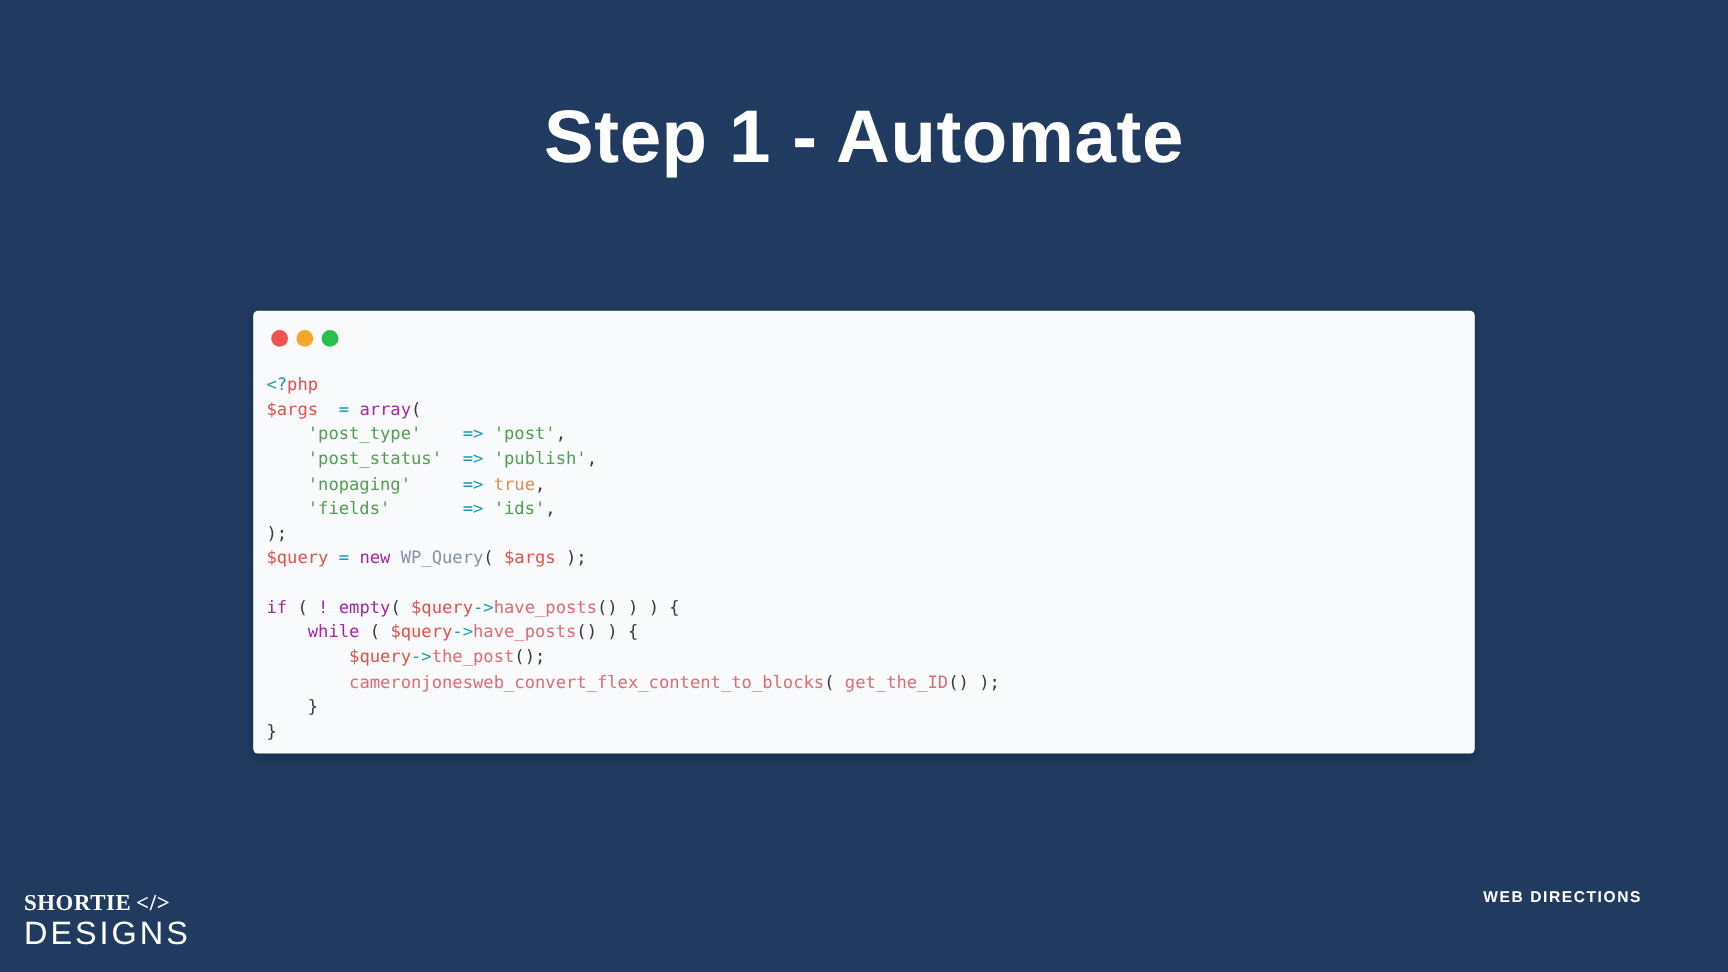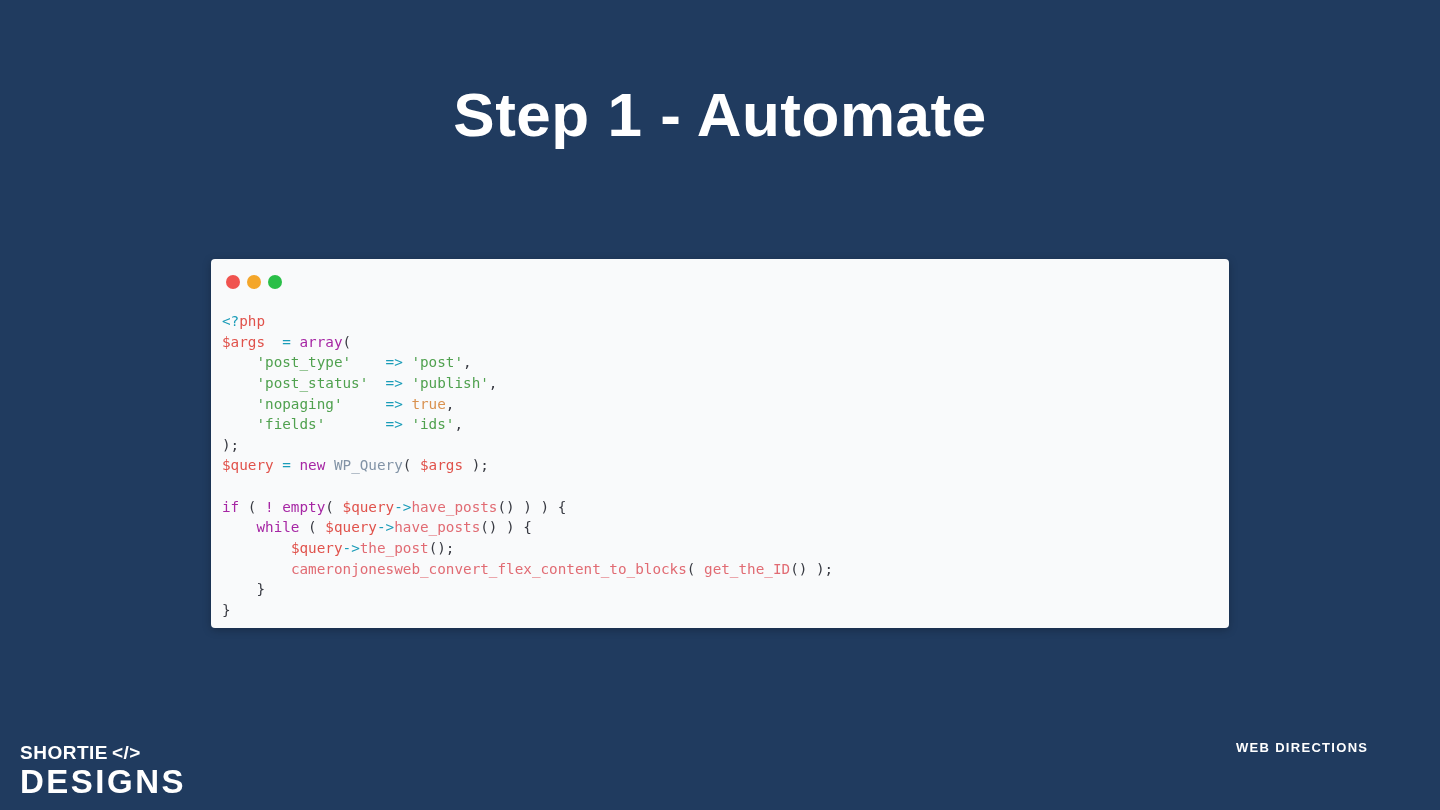--- a/index.html
+++ b/index.html
@@ -35,25 +35,25 @@
     position: absolute; left: 11px; top: 52px; margin: 0;
     font-family: "DejaVu Sans Mono", monospace;
     font-size: 14.3px; line-height: 20.64px;
   }
   .code-line { white-space: pre; }
 
   
   .shortie { position: absolute; left: 20px; top: 743px; color: #ffffff; }
   .shortie-top {
     font-size: 19px; font-weight: bold; letter-spacing: 0.5px;
-    display: flex; align-items: flex-start; gap: 4px; line-height: 1;
+    display: flex; align-items: flex-start; gap: 4px; line-height: 1; font-family: Liberation Serif, serif;
   }
   .shortie-icon { font-weight: bold; }
   .shortie-bottom {
-    font-size: 33px; font-weight: bold; letter-spacing: 2.5px;
+    font-size: 27px; font-weight: normal; letter-spacing: 2.5px;
     line-height: 1; margin-top: 3px;
   }
 
   .wd { position: absolute; left: 1236px; top: 741px; color: #ffffff; }
   .wd-top { font-size: 13px; font-weight: bold; letter-spacing: 1.3px; line-height: 1; }
   .wd-bottom {
     font-size: 34px; font-weight: bold; letter-spacing: 2px;
     line-height: 1; margin-top: 3px;
   }
 </style>

